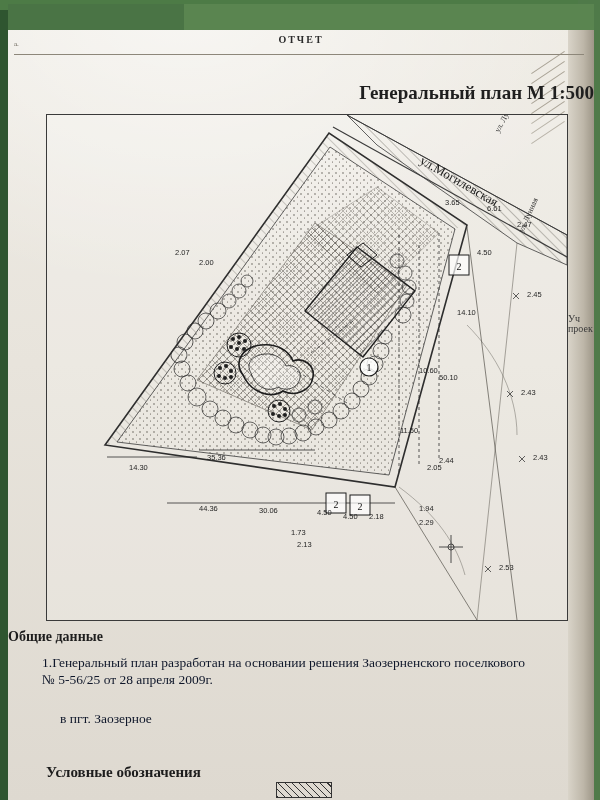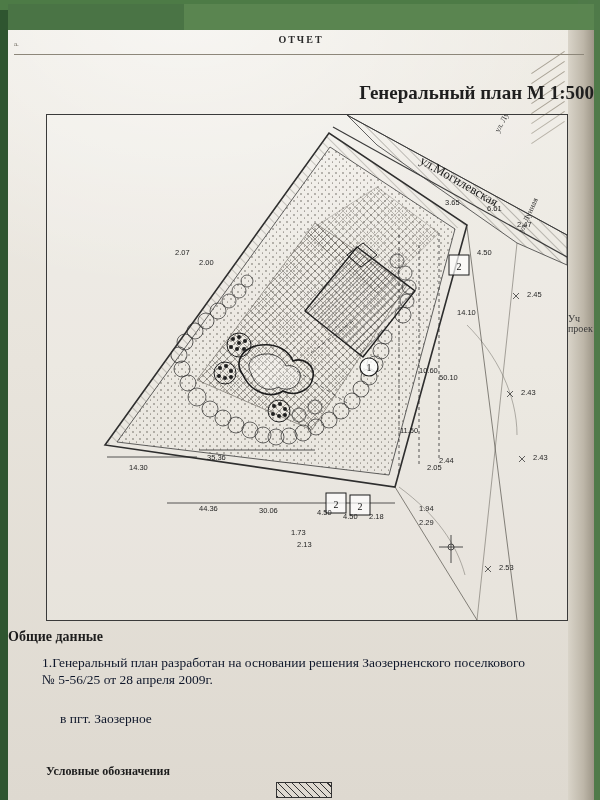--- a/index.html
+++ b/index.html
@@ -62,21 +62,21 @@
 
   
   .sec-title{
     position:absolute;left:0;width:586px;text-align:left;
     font-weight:bold;font-size:14px;color:#1d1d1d;
   }
   .para{
     position:absolute;left:22px;width:548px;font-size:13.5px;line-height:17px;color:#0f172a;margin-left:12px;
   }
   .legend-title{
-    position:absolute;left:38px;font-weight:bold;font-size:12px;color:#1d1d1d;
+    position:absolute;left:38px;font-weight:bold;font-size:15px;color:#1d1d1d;
   }
   .legend-row{position:absolute;left:268px;top:778px;display:flex;align-items:center;gap:8px;flex-direction:column;}
   .legend-swatch{width:54px;height:14px;border:1px solid #333;background:
      repeating-linear-gradient(45deg,#333 0 1px,transparent 1px 5px);}
   .legend-label{font-size:12px;color:#1d1d1d;}
   .right-note{
     position:absolute;right:2px;top:310px;width:24px;font-size:10px;line-height:10px;color:#3a3a3a;
   }
 </style>
 </head>

